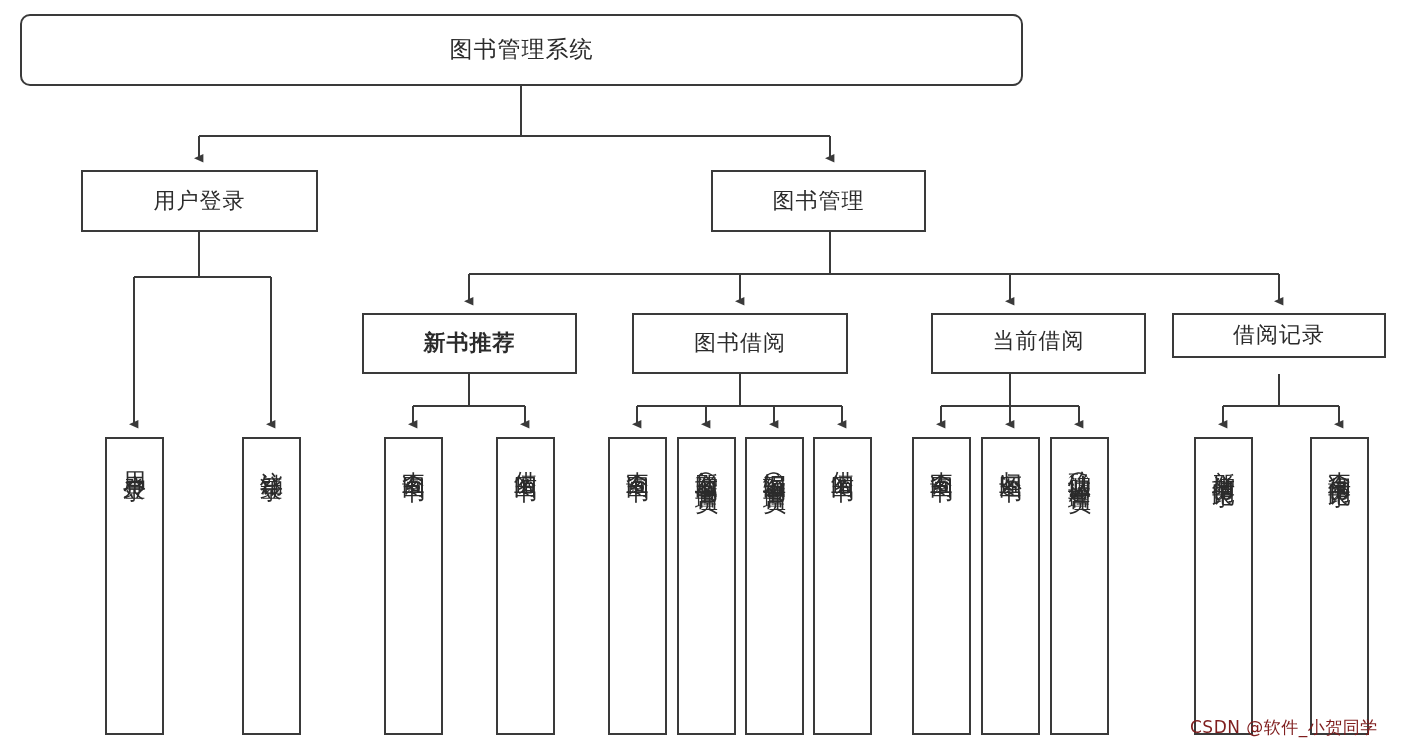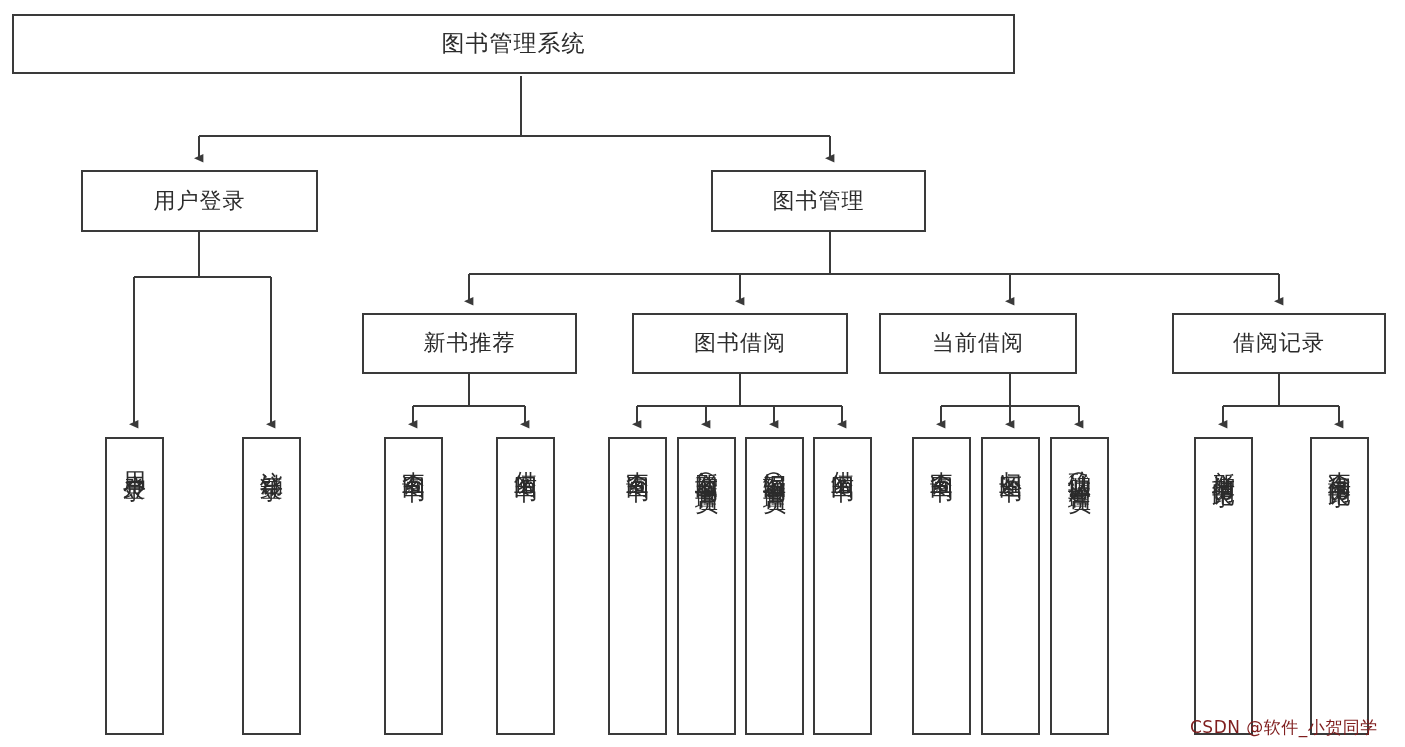--- a/index.html
+++ b/index.html
@@ -115,45 +115,45 @@
       <path d="M1010,406 L1010,424" marker-end="url(#arrow)"></path>
       <path d="M1079,406 L1079,424" marker-end="url(#arrow)"></path>
 
       <path d="M1279,374 L1279,406"></path>
       <path d="M1223,406 L1339,406"></path>
       <path d="M1223,406 L1223,424" marker-end="url(#arrow)"></path>
       <path d="M1339,406 L1339,424" marker-end="url(#arrow)"></path>
     </g>
   </svg>
 
-  <div class="node horiz root" style="left:12px; top:14px; width:1003px; height:60px;">
+  <div class="node horiz root" style="left:20px; top:14px; width:1003px; height:72px;border-radius:10px;">
     <span>图书管理系统</span>
   </div>
 
   <div class="node horiz" style="left:81px; top:170px; width:237px; height:62px;">
     <span>用户登录</span>
   </div>
 
   <div class="node horiz" style="left:711px; top:170px; width:215px; height:62px;">
     <span>图书管理</span>
   </div>
 
-  <div class="node horiz" style="left:362px; top:313px; width:215px; height:61px;">
+  <div class="node horiz" style="left:362px; top:313px; width:215px; height:61px;font-weight:bold;">
     <span>新书推荐</span>
   </div>
 
   <div class="node horiz" style="left:632px; top:313px; width:216px; height:61px;text-align:right;">
     <span>图书借阅</span>
   </div>
 
-  <div class="node horiz" style="left:879px; top:313px; width:198px; height:61px;">
+  <div class="node horiz" style="left:931px; top:313px; width:215px; height:61px;font-family:Liberation Mono, monospace;">
     <span>当前借阅</span>
   </div>
 
-  <div class="node horiz" style="left:1172px; top:313px; width:214px; height:61px;">
+  <div class="node horiz" style="left:1172px; top:313px; width:214px; height:45px;">
     <span>借阅记录</span>
   </div>
 
   <div class="node vert" style="left:105px; top:437px; width:59px; height:298px;">
     <span class="vlabel">用户登录</span>
   </div>
 
   <div class="node vert" style="left:242px; top:437px; width:59px; height:298px;">
     <span class="vlabel">注销登录</span>
   </div>

